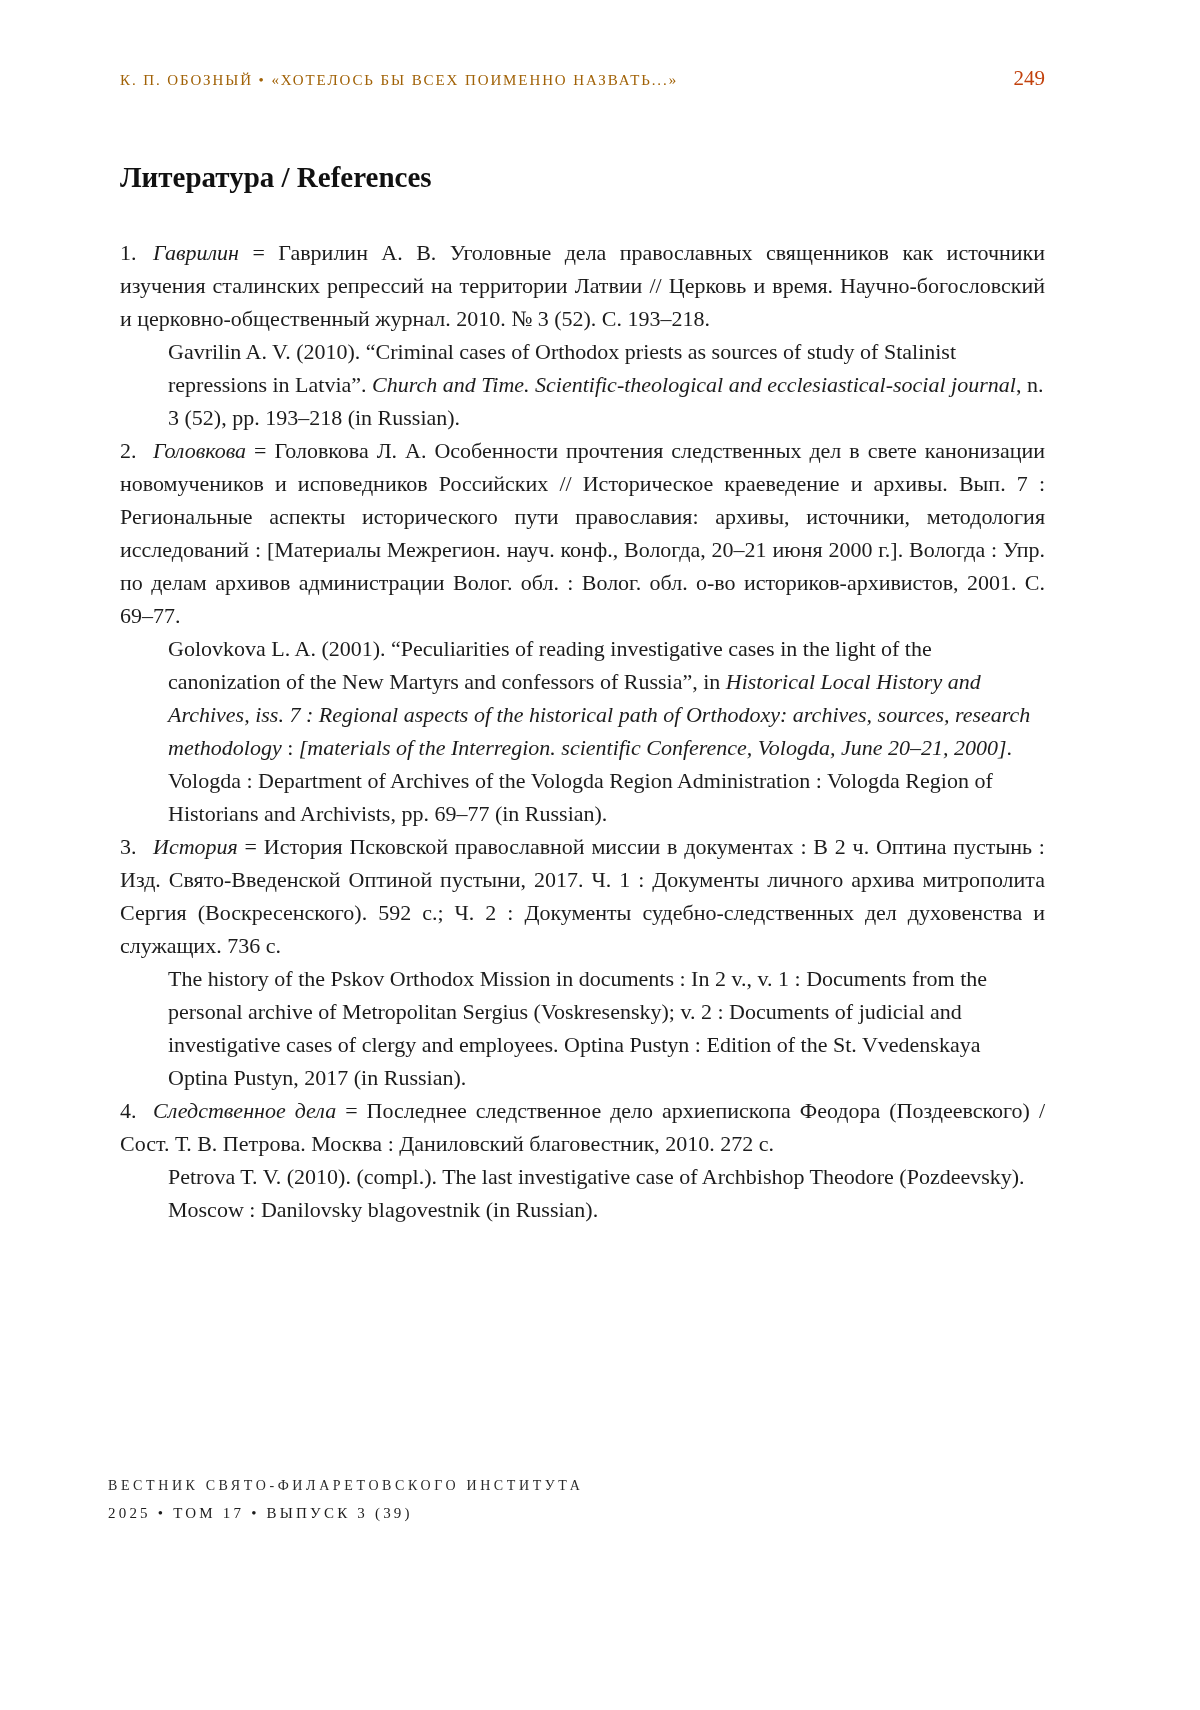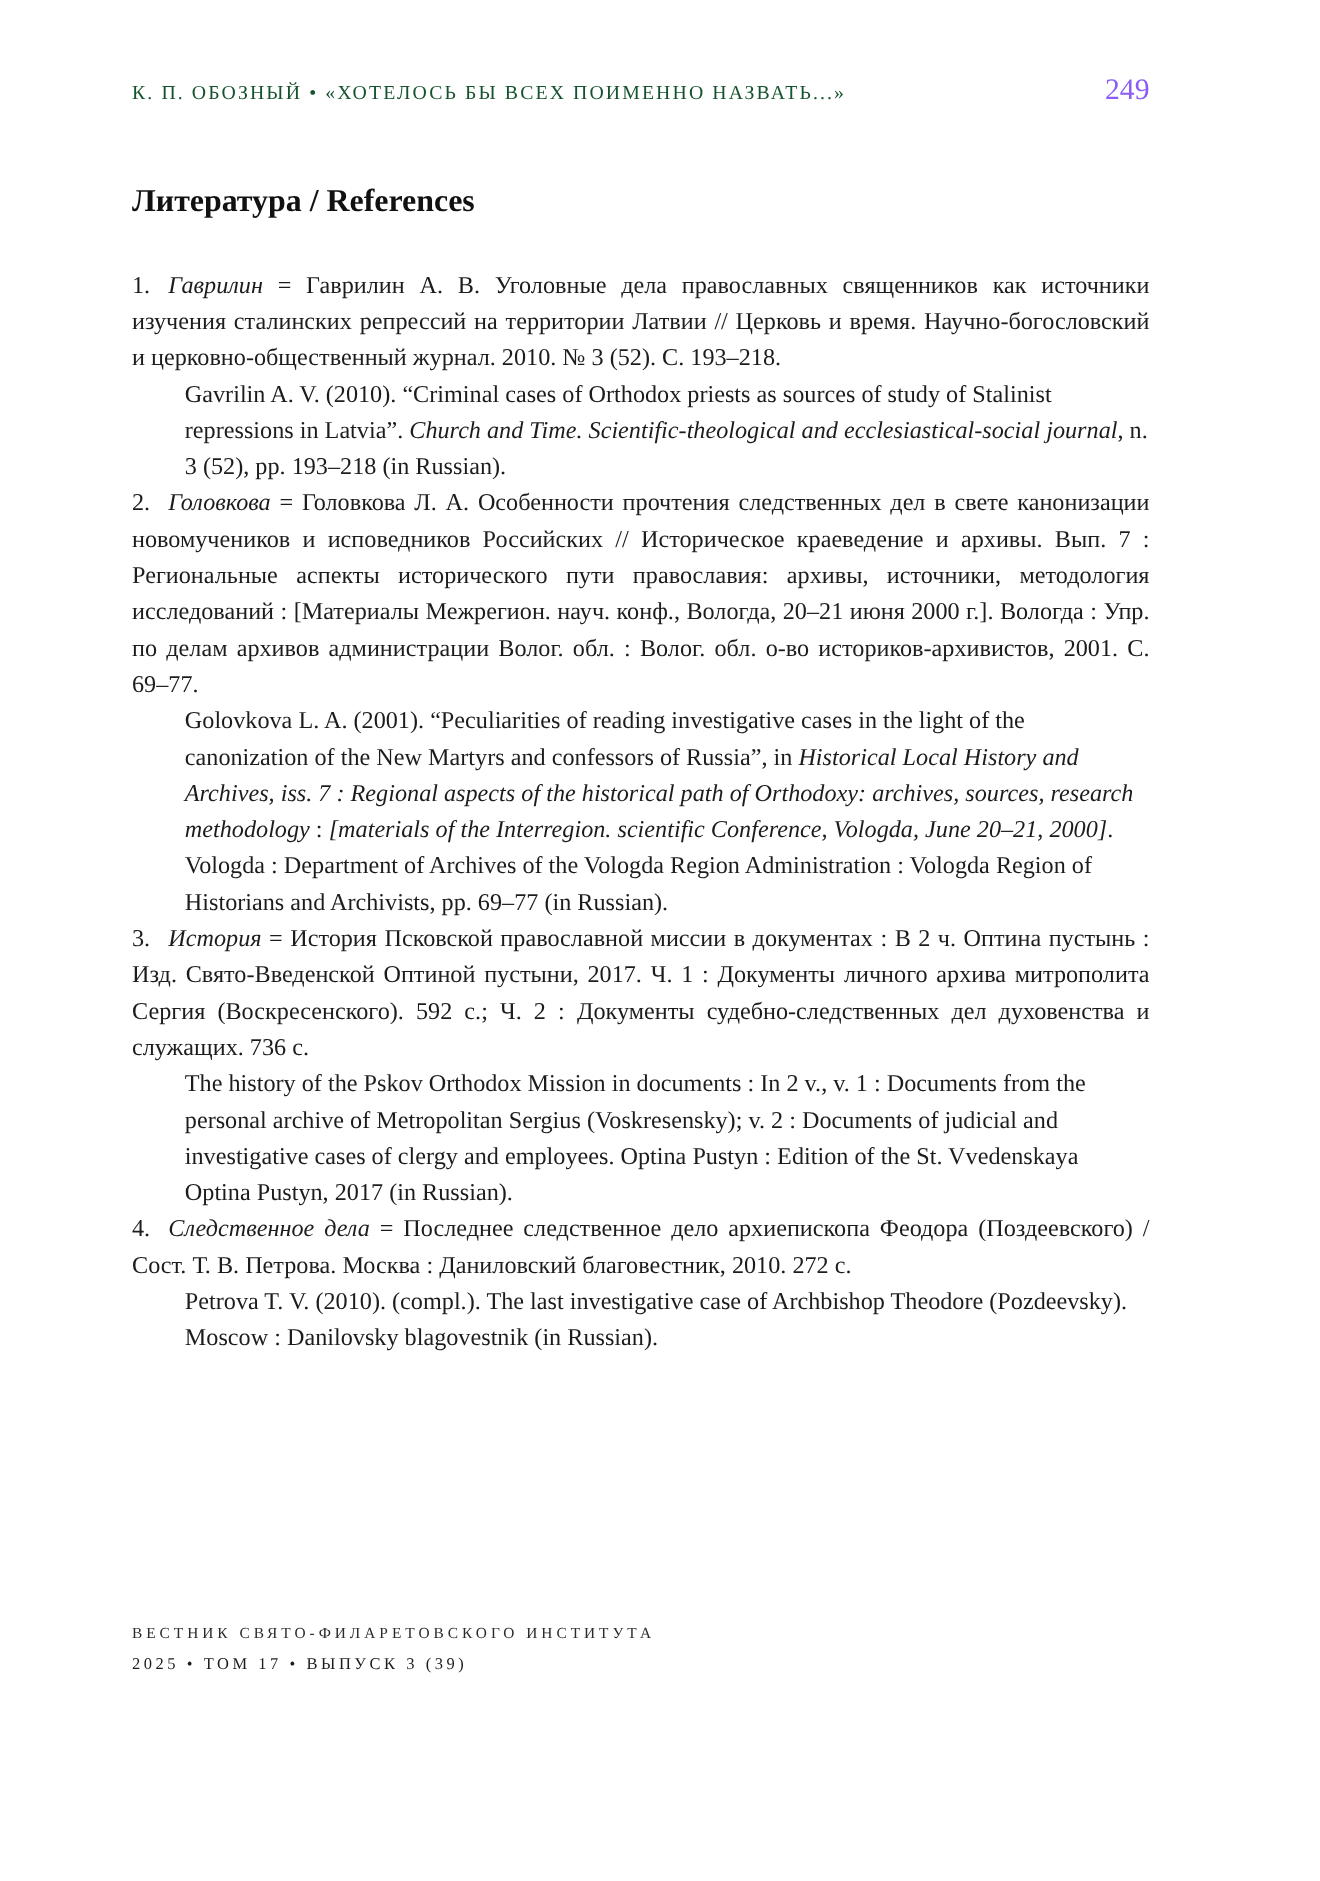--- a/index.html
+++ b/index.html
@@ -20,28 +20,28 @@
     right:155px;
     top:0;
   }
   .running-header {
     display:flex;
     justify-content:space-between;
     align-items:baseline;
     padding-top:66px;
   }
   .running-title {
-    font-size:18px;
+    font-size:15px;
     letter-spacing:1.9px;
-    color:#14532d;
+    color:#a16207;
     font-family:"Liberation Serif", serif;
   }
   .page-number {
-    font-size:27px;
-    color:#8b5cf6;
+    font-size:21px;
+    color:#c2410c;
     text-align:center;
   }
   .section-title {
     margin-top:70px;
     font-size:29px;
     font-weight:bold;
     color:#111;
   }
   .references {
     margin-top:42px;
@@ -62,21 +62,21 @@
   }
   .seg-normal { font-style:normal; }
   .seg-italic { font-style:italic; }
   .seg-number {
     display:inline-block;
     min-width:33px;
     font-style:normal;
   }
   .footer {
     position:absolute;
-    left:120px;
+    left:108px;
     top:1478px;
   }
   .footer-line1 {
     font-size:14px;
     letter-spacing:3.6px;
     color:#2a2a2a;
   }
   .footer-line2 {
     font-size:15px;
     letter-spacing:3.2px;

